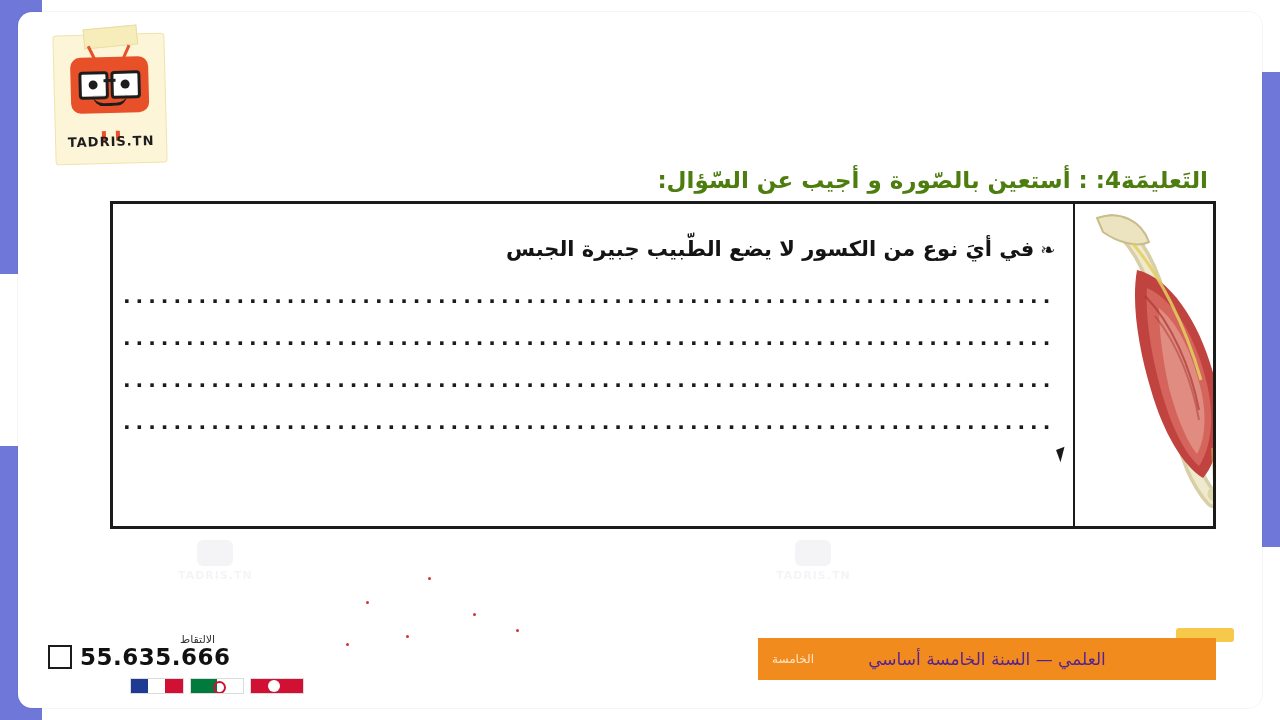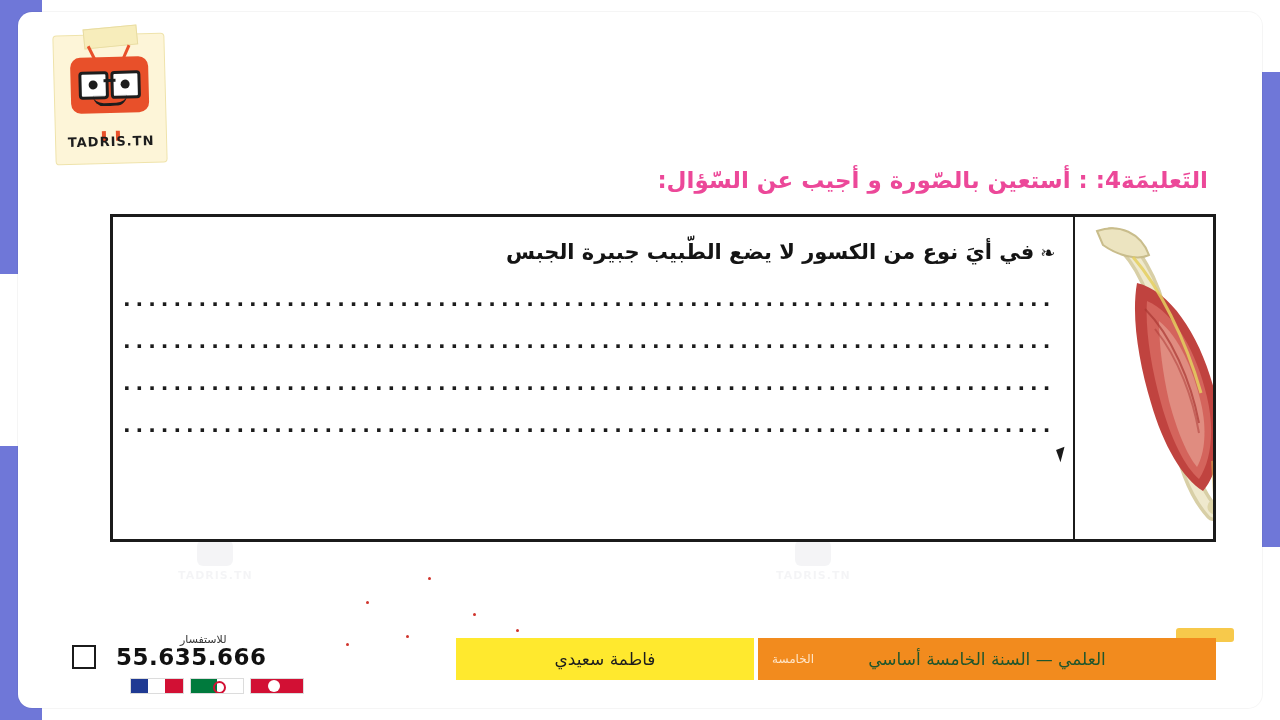--- a/index.html
+++ b/index.html
@@ -131,43 +131,43 @@
     position: absolute;
     left: 92px; top: 155px;
     width: 1106px;
   }
   .ws-title {
     direction: rtl;
     text-align: right;
     font-family: "DejaVu Sans", sans-serif;
     font-size: 23px;
     font-weight: bold;
-    color: #ec4899;
+    color: #4d7c0f;
     padding-right: 8px;
-    margin-bottom: 21px;
+    margin-bottom: 8px;
     letter-spacing: 0;
   }
   .ws-box {
     border: 3px solid #1b1b1b;
     display: flex;
     flex-direction: row;
     height: 322px;
     background: #ffffff;
   }
   .ws-image-cell {
     width: 334px;
     border-left: 2px solid #1b1b1b;
     position: relative;
     overflow: hidden;
     background: #ffffff;
   }
   .ws-text-cell {
     flex: 1;
     direction: rtl;
-    padding: 20px 18px 10px 10px;
+    padding: 30px 18px 10px 10px;
     position: relative;
   }
   .ws-question {
     font-family: "DejaVu Sans", sans-serif;
     font-size: 21px;
     font-weight: bold;
     line-height: 1.5;
     color: #141414;
     text-align: right;
   }
@@ -219,22 +219,21 @@
     border-bottom: 13px solid transparent;
     transform: rotate(-20deg);
   }
 
   
   .phone-row {
     position: absolute;
     left: 30px; bottom: 38px;
     display: flex;
     align-items: center;
-    gap: 20px;
-    margin-left: 24px;
+    gap: 8px;
   }
   .phone-check {
     width: 20px; height: 20px;
     border: 2px solid #1b1b1b;
     background: #ffffff;
   }
   .phone-num {
     font-family: "DejaVu Sans", sans-serif;
     font-size: 23px;
     font-weight: bold;
@@ -302,21 +301,21 @@
     background: #f28b1e;
     display: flex;
     align-items: center;
     justify-content: center;
     direction: rtl;
     overflow: hidden;
   }
   .subject-text {
     font-family: "DejaVu Sans", sans-serif;
     font-size: 17px;
-    color: #14532d;
+    color: #4c1d95;
     opacity: 0.95;
   }
   .subject-hint {
     position: absolute;
     left: 14px;
     font-family: "DejaVu Sans", sans-serif;
     font-size: 12px;
     color: #ffe6c9;
   }
   .subject-tab {
@@ -435,29 +434,28 @@
 
       </div>
     </div>
 
     <div class="cursor"></div>
 
     <div class="phone-row">
       <div class="phone-check"></div>
       <div class="phone-num">55.635.666</div>
     </div>
-    <div class="phone-note">للاستفسار</div>
+    <div class="phone-note">الالتقاط</div>
 
     <div class="flags">
       <div class="flag fr"></div>
       <div class="flag dz"></div>
       <div class="flag tn"></div>
     </div>
 
-    <div class="name-badge">فاطمة سعيدي</div>
 
     <div class="subject-tab"></div>
     <div class="subject-bar">
       <span class="subject-hint">الخامسة</span>
       <span class="subject-text">العلمي — السنة الخامسة أساسي</span>
     </div>
 
   </div>
 </div>
 

